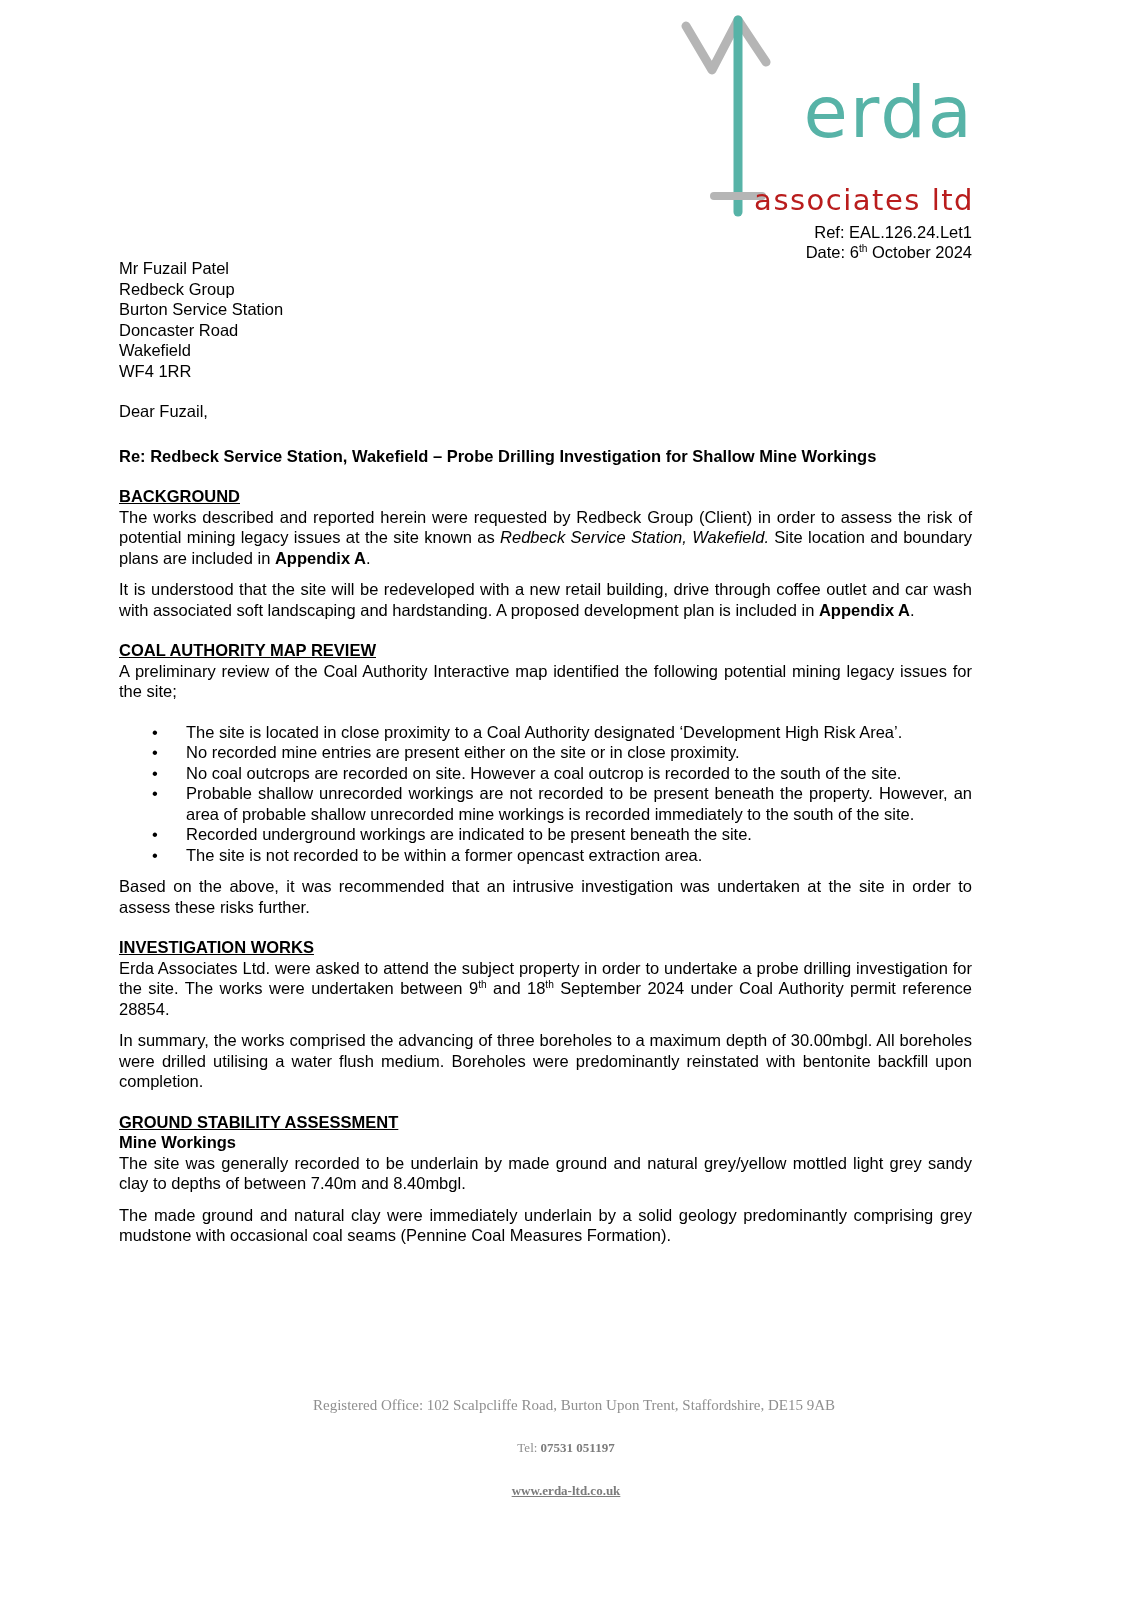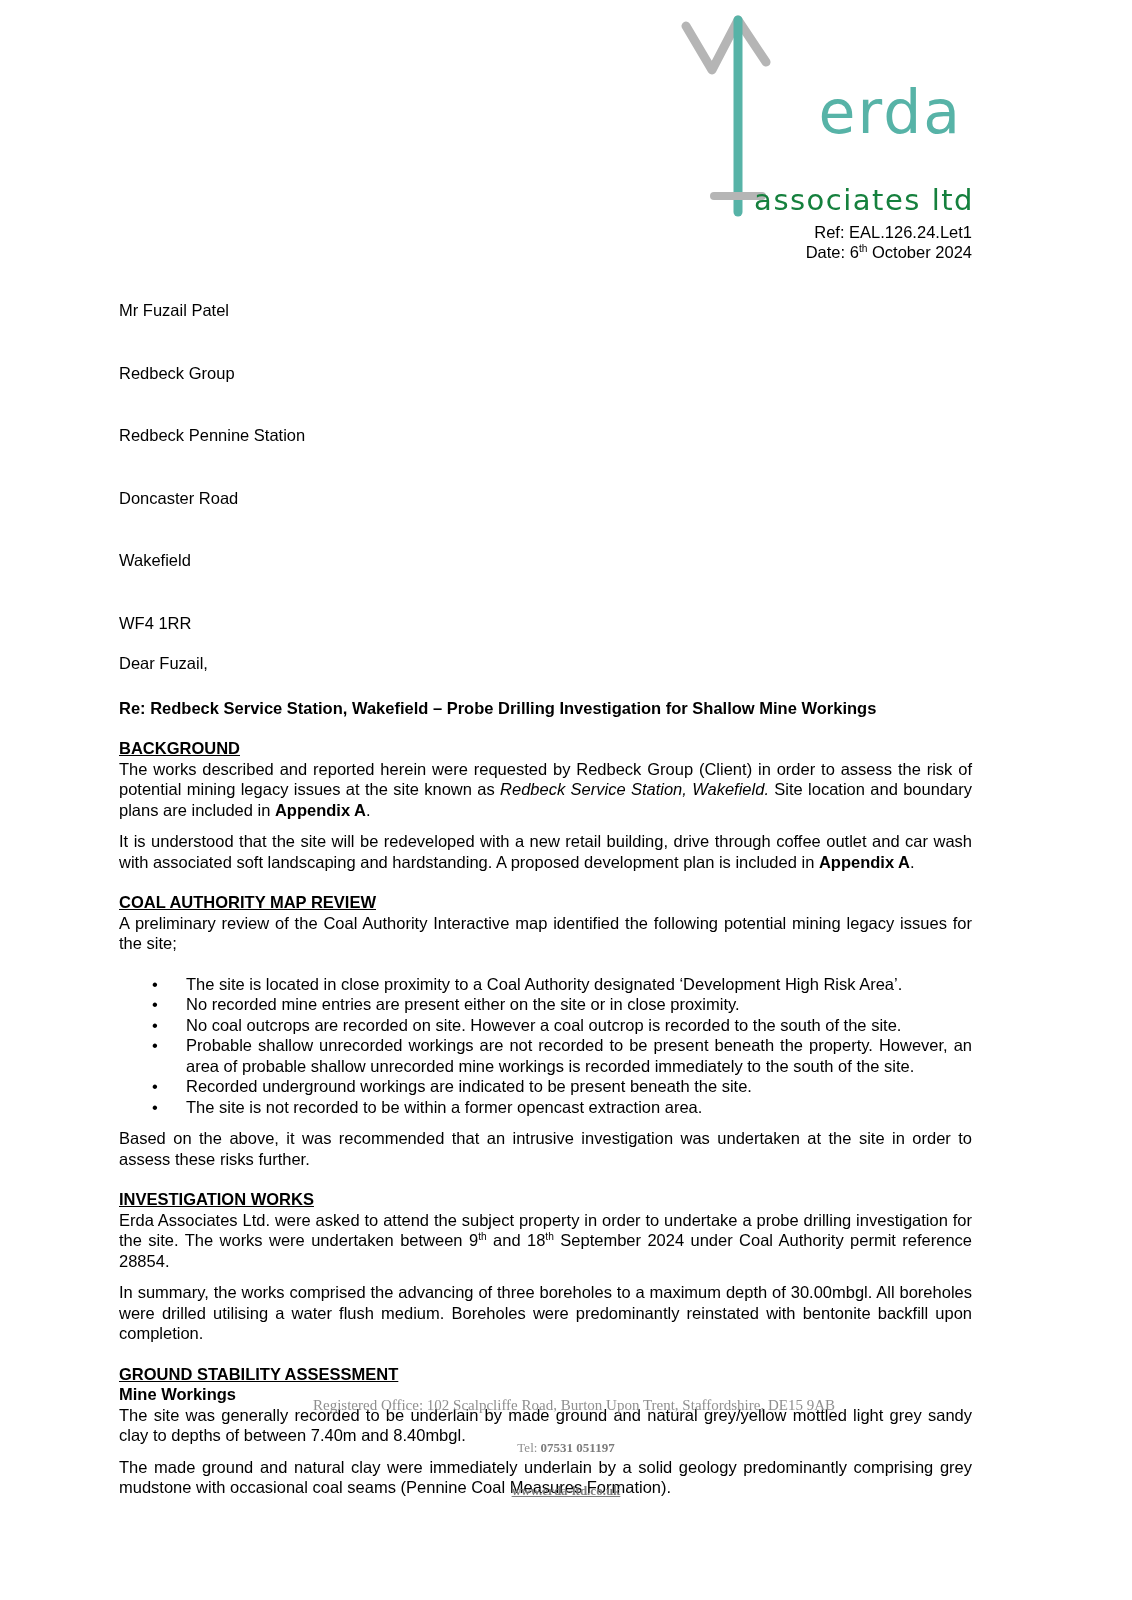--- a/index.html
+++ b/index.html
@@ -12,36 +12,36 @@
     font-size:16.5px;
     line-height:20.5px;
     color:#000;
     overflow:hidden;
   }
 
   
   .logo-block { position:absolute; top:12px; right:158px; width:314px; height:212px; }
   .logo-mark { position:absolute; left:18px; top:0; }
   .logo-brand {
-    position:absolute; right:12px; top:52px;
-    font-size:60px; line-height:96px; letter-spacing:2px;
+    position:absolute; right:0; top:52px;
+    font-size:72px; line-height:96px; letter-spacing:2px;
     color:#57b3a7; font-family:"DejaVu Sans", sans-serif; font-weight:400;
   }
   .logo-suffix {
     position:absolute; right:0; top:172px;
     font-size:29px; line-height:32px; letter-spacing:1.5px;
-    color:#15803d; font-family:"DejaVu Sans", sans-serif;
+    color:#b91c1c; font-family:"DejaVu Sans", sans-serif;
   }
 
   
   .ref-block { position:absolute; top:222px; right:160px; text-align:right; line-height:20px; }
 
   
   .content { position:absolute; top:258px; left:119px; width:853px; }
-  .address div { line-height:20.5px;margin-top:42px; }
+  .address div { line-height:20.5px; }
   .salutation { margin-top:20px; }
   .subject { margin-top:24px; font-weight:bold; }
   .heading { margin-top:20px; font-weight:bold; text-decoration:underline; }
   .subheading { font-weight:bold; }
   p.para { margin:11px 0 0 0; text-align:justify; }
   p.para.mt0 { margin-top:0; }
   .bullets { margin-top:20px; }
   .bullet { position:relative; padding-left:67px; text-align:justify; }
   .bullet .marker { position:absolute; left:33px; top:0; }
   sup { font-size:0.62em; vertical-align:super; line-height:0; }
@@ -73,21 +73,21 @@
   <div class="ref-block">
     <div>Ref: EAL.126.24.Let1</div>
     <div><span>Date: 6</span><sup>th</sup><span> October 2024</span></div>
   </div>
 
   <div class="content">
 
     <div class="address">
       <div>Mr Fuzail Patel</div>
       <div>Redbeck Group</div>
-      <div>Redbeck Pennine Station</div>
+      <div>Burton Service Station</div>
       <div>Doncaster Road</div>
       <div>Wakefield</div>
       <div>WF4 1RR</div>
     </div>
 
     <div class="salutation">Dear Fuzail,</div>
 
     <div class="subject">Re: Redbeck Service Station, Wakefield – Probe Drilling Investigation for Shallow Mine Workings</div>
 
     <div class="heading">BACKGROUND</div>

